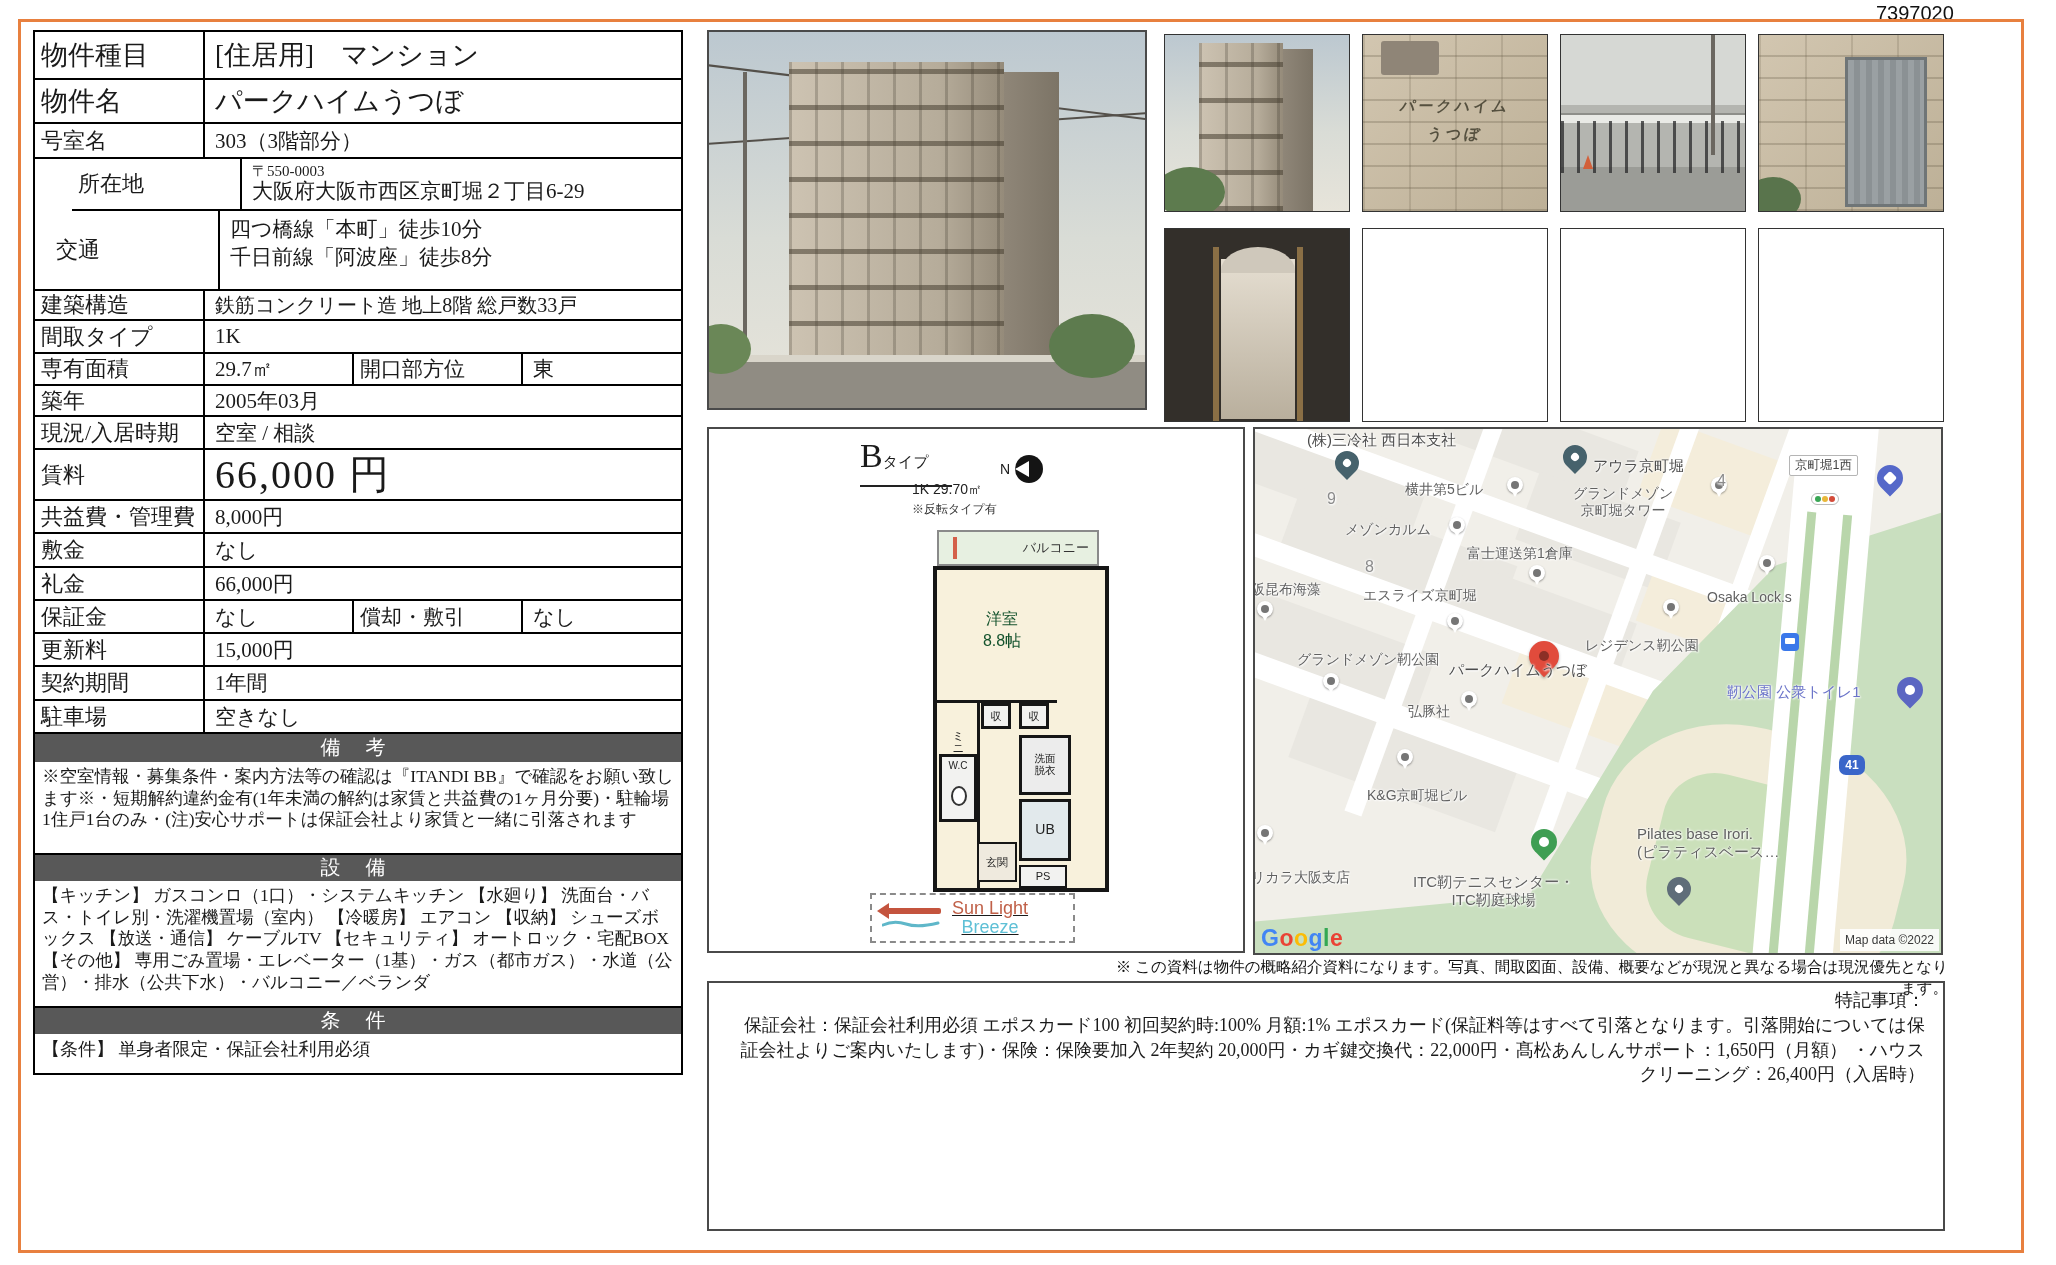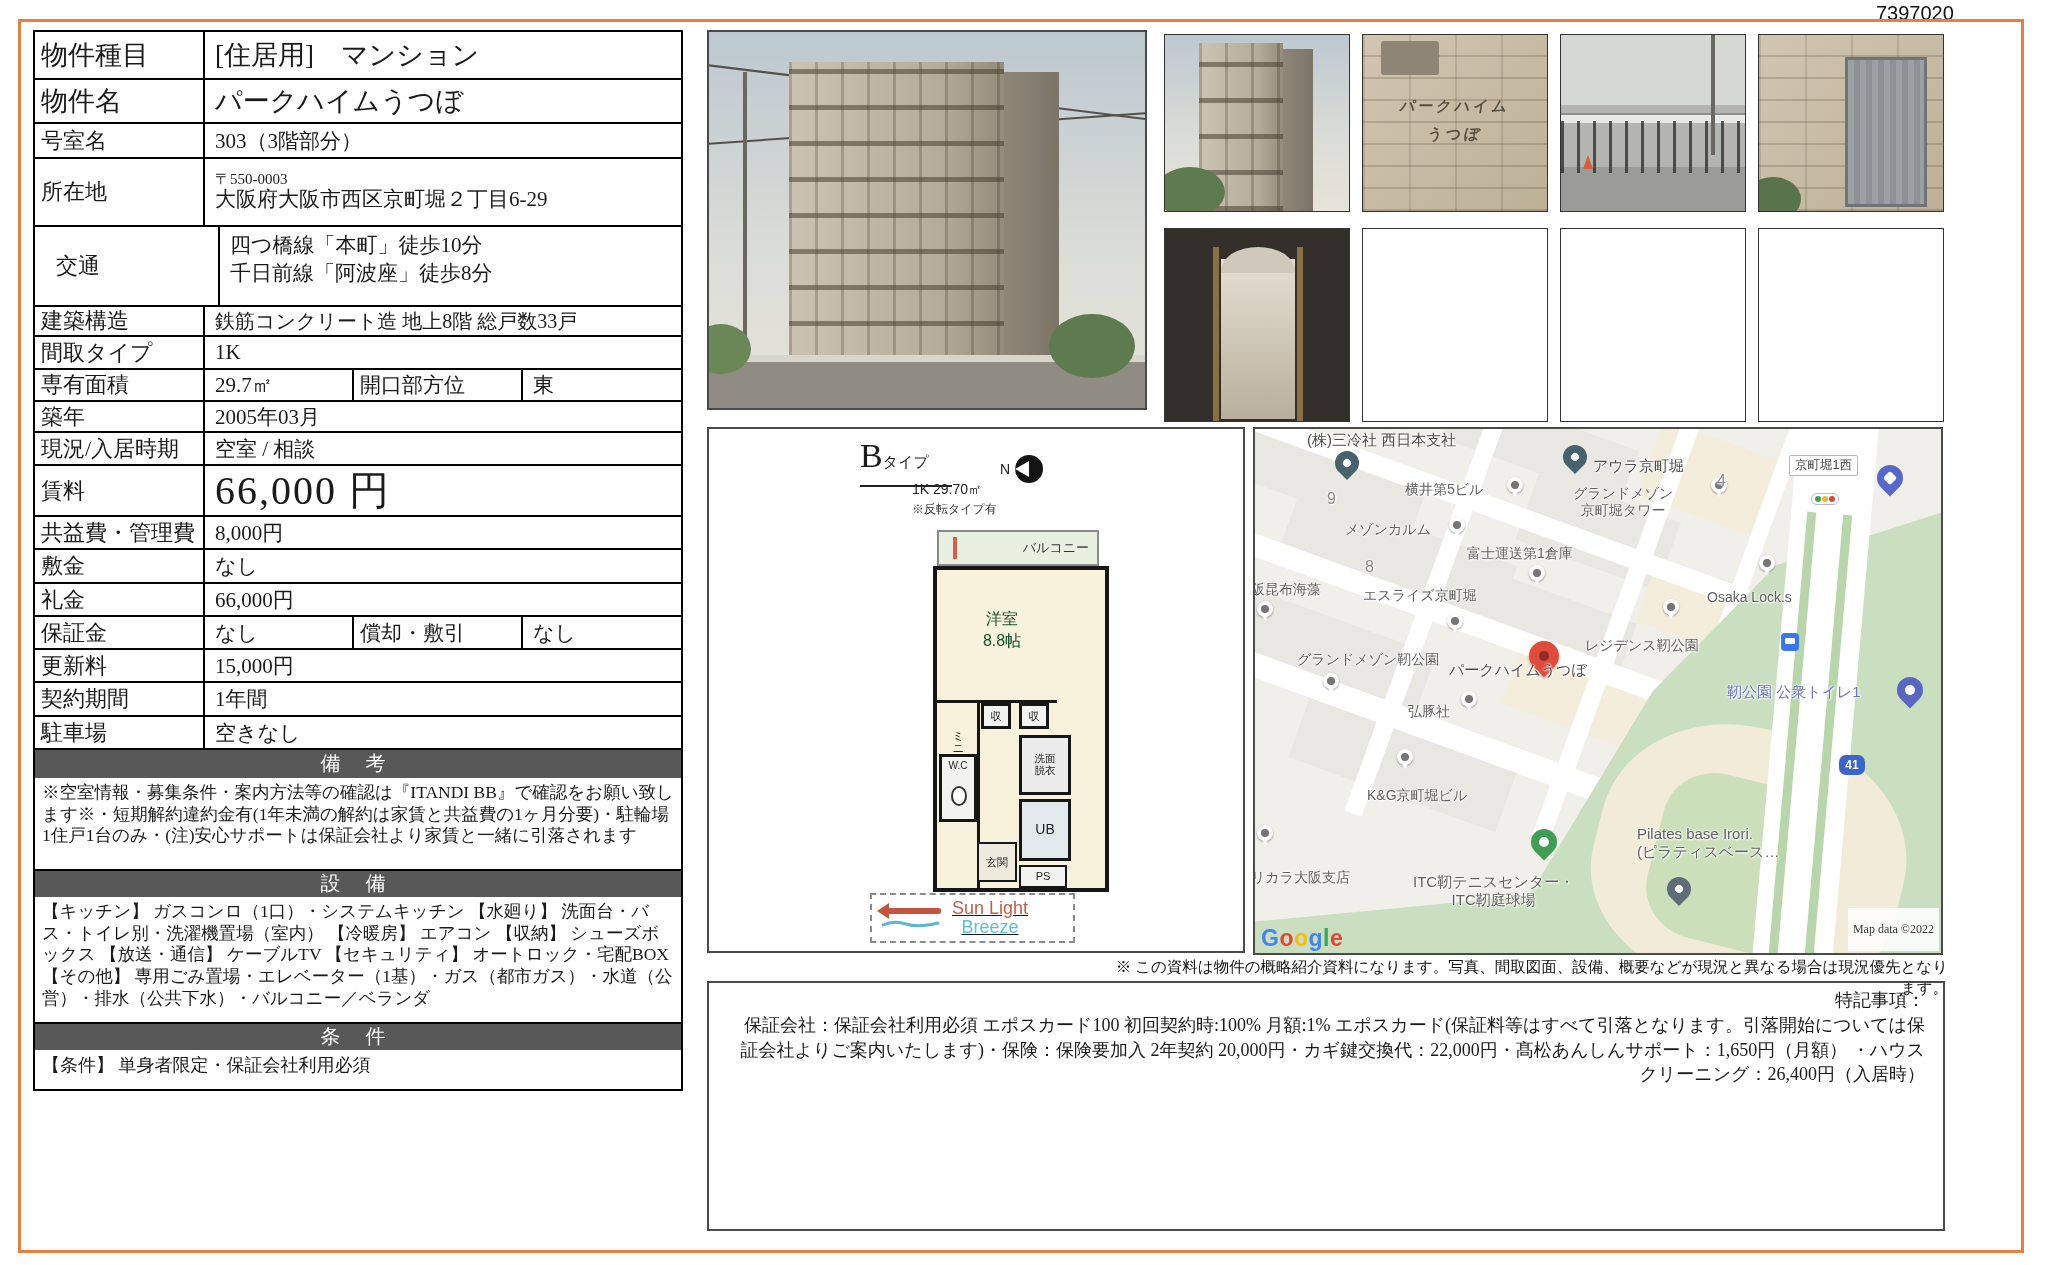--- a/index.html
+++ b/index.html
@@ -15,21 +15,21 @@
   .trow:last-child{border-bottom:none;}
   .tlabel{width:170px;min-width:170px;border-right:2px solid #000;padding:1px 6px;display:flex;align-items:center;
           font-size:22px;box-sizing:border-box;}
   .tvalue{flex:1;padding:1px 10px;display:flex;align-items:center;font-size:21px;box-sizing:border-box;}
   .sublabel{width:171px;min-width:171px;border-right:2px solid #000;border-left:2px solid #000;padding:1px 6px;
             display:flex;align-items:center;font-size:21px;box-sizing:border-box;}
   .subvalue{width:158px;padding:1px 10px;display:flex;align-items:center;font-size:21px;box-sizing:border-box;}
   .r1{height:48px;} .r1 .tlabel,.r1 .tvalue{font-size:27px;}
   .r2{height:44px;} .r2 .tlabel,.r2 .tvalue{font-size:27px;}
   .r3{height:35px;}
-  .r4{height:68px;} .r4 .tvalue{flex-direction:column;align-items:flex-start;justify-content:center;}
+  .r4{height:52px;margin-left:37px;} .r4 .tvalue{flex-direction:column;align-items:flex-start;justify-content:center;}
   .postal{font-size:15px;line-height:1;}
   .addr{font-size:21px;line-height:1.15;text-align:right;}
   .r5{height:80px;padding-left:15px;} .r5 .tvalue{flex-direction:column;align-items:flex-start;justify-content:flex-start;padding-top:4px;line-height:1.35;border-radius:24px;}
   .r6{height:30px;} .r6 .tvalue{font-size:20px;}
   .r7{height:33px;} .r8{height:32px;} .r9{height:31px;} .r10{height:33px;}
   .r11{height:51px;} .r11 .tvalue{font-size:40px;letter-spacing:2px;}
   .r12{height:33px;} .r13{height:34px;} .r14{height:33px;} .r15{height:33px;}
   .r16{height:33px;} .r17{height:34px;} .r18{height:35px;} .r19{height:33px;}
   .sechead{height:27px;background:#585858;color:#fff;display:flex;align-items:center;justify-content:center;
            font-size:20px;letter-spacing:10px;border-bottom:1px solid #585858;}
@@ -135,22 +135,22 @@
   .transit{position:absolute;width:18px;height:18px;background:#3a78ea;border-radius:4px;}
   .transit::after{content:'';position:absolute;left:4px;top:5px;width:10px;height:6px;background:#fff;border-radius:1px;}
   .shield41{position:absolute;width:26px;height:20px;background:#3a66c9;border-radius:7px;color:#fff;
             font-family:"Liberation Sans",sans-serif;font-size:12px;font-weight:bold;display:flex;align-items:center;justify-content:center;}
   .tlight{position:absolute;width:28px;height:12px;background:#fff;border-radius:6px;border:1px solid #bbb;
           display:flex;align-items:center;justify-content:space-around;padding:0 3px;}
   .tlight i{width:6px;height:6px;border-radius:50%;}
   .crossbox{position:absolute;background:#fff;border:1px solid #b5b5b5;border-radius:2px;padding:1px 5px;
             font-family:"Liberation Sans",sans-serif;font-size:12.5px;color:#444;}
   .google{position:absolute;left:6px;top:496px;font-family:"Liberation Sans",sans-serif;font-size:23px;font-weight:bold;letter-spacing:.5px;}
-  .mapdata{position:absolute;right:2px;bottom:2px;background:rgba(255,255,255,.85);font-family:Liberation Serif, serif;
-           font-size:12px;color:#3a3a3a;padding:14px 5px;}
+  .mapdata{position:absolute;right:2px;bottom:2px;background:rgba(255,255,255,.85);font-family:Liberation Sans, sans-serif;
+           font-size:12px;color:#3a3a3a;padding:4px 5px;}
   
   .map-note{left:1100px;top:957px;width:848px;text-align:right;font-size:15.5px;color:#111;}
   .special{left:707px;top:981px;width:1238px;height:250px;border:2px solid #4a4a4a;box-sizing:border-box;
            padding:5px 18px;font-size:18px;line-height:1.38;text-align:right;}
 </style>
 </head>
 <body>
 
 <div class="abs doc-number">7397020</div>
 

